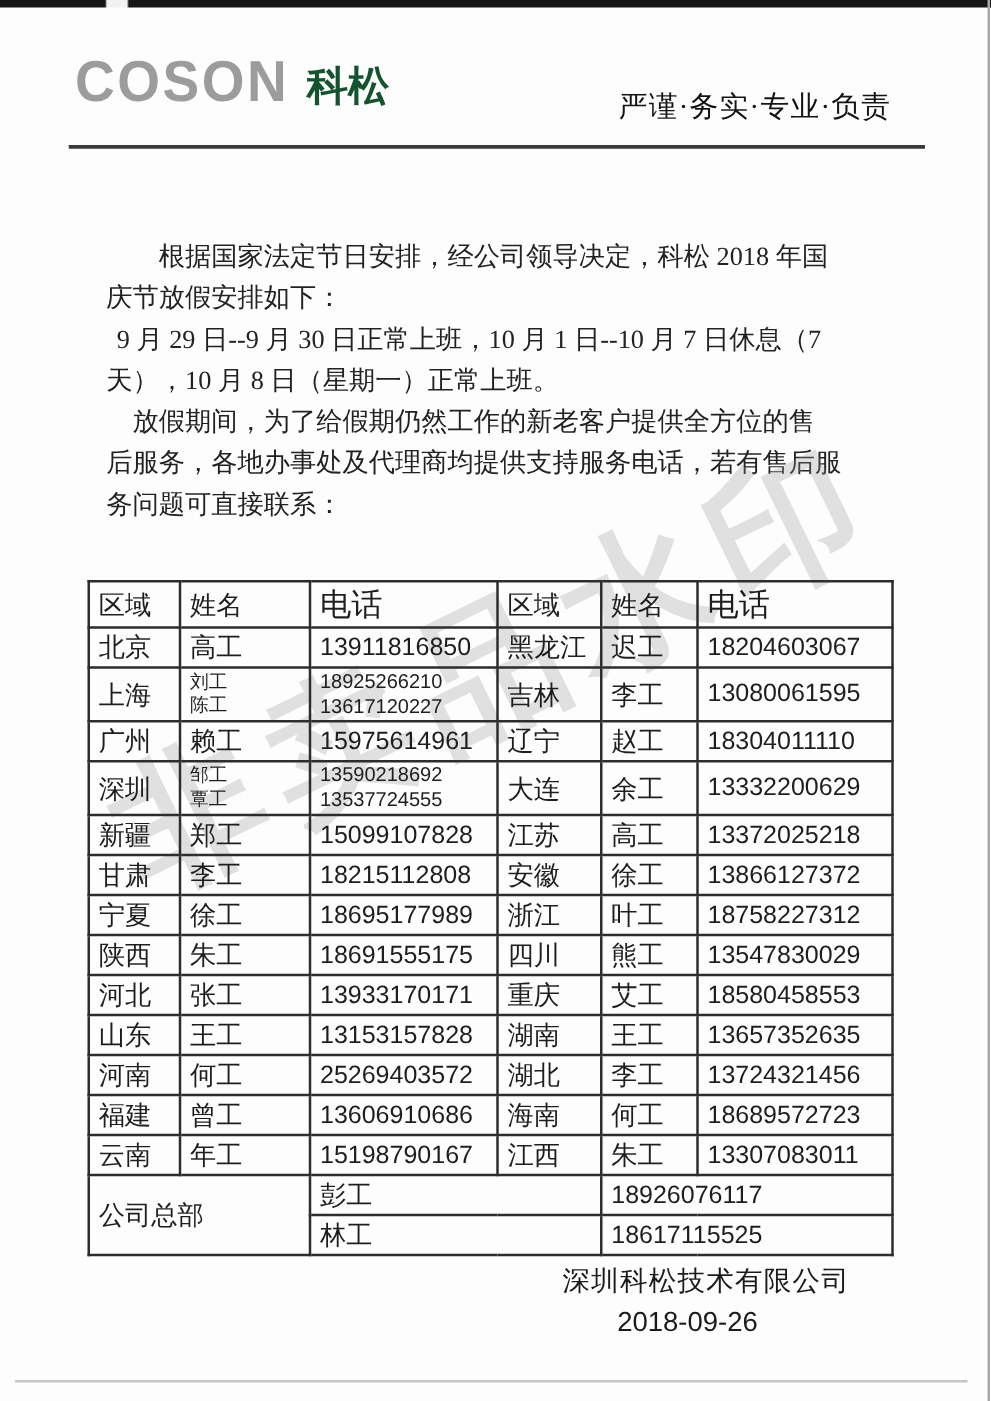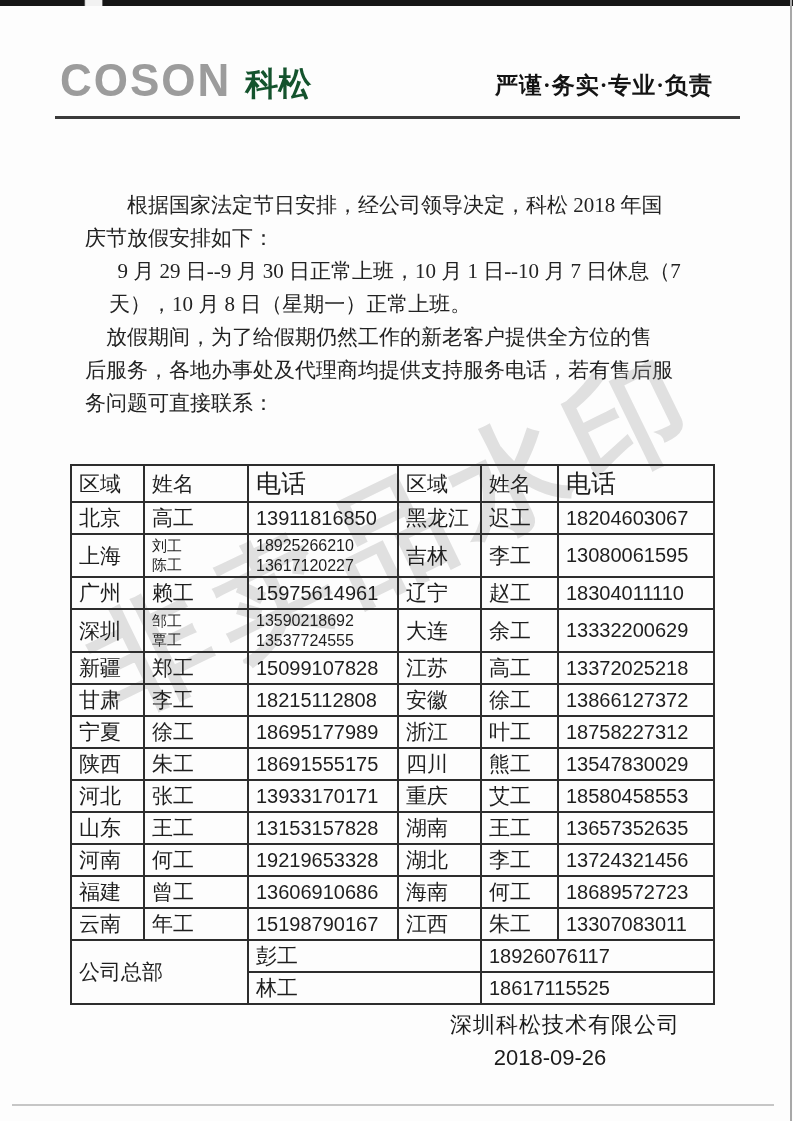--- a/index.html
+++ b/index.html
@@ -22,52 +22,52 @@
   }
   .scan-right {
     position: absolute; right: 1px; top: 0; width: 2px; height: 1121px;
     background: #a8a8a8;
   }
   .scan-bottom {
     position: absolute; left: 12px; top: 1104px; width: 762px; height: 2px;
     background: #c6c6c6;
   }
   
-  .logo-row { position: absolute; left: 60px; top: 58px; display: flex; align-items: flex-end; justify-content: space-between; }
+  .logo-row { position: absolute; left: 60px; top: 44px; display: flex; align-items: flex-end; justify-content: space-between; }
   .logo-en {
     font-family: "Liberation Sans", sans-serif;
     font-size: 44px; font-weight: bold; letter-spacing: 2px;
     color: #9c9c9c; line-height: 1; transform: scaleY(1.05);
   }
   .logo-cn {
     font-size: 33px; font-weight: bold; color: #14532d;
     margin-left: 14px; line-height: 1.05;
   }
   .slogan {
     position: absolute; right: 80px; top: 70px;
-    font-size: 23px; font-weight: bold; color: #141414;
+    font-size: 23px; font-weight: normal; color: #141414;
     letter-spacing: 1px;
   }
   .rule {
     position: absolute; left: 55px; top: 116px; width: 685px; height: 3px;
     background: #3a3a3a;
   }
   
   .doc-title {
     position: absolute; left: 0; top: 141px; width: 793px;
     text-align: center; font-size: 24px; font-weight: bold; color: #101010;
     letter-spacing: 1px;
   }
   .body-text {
     position: absolute; left: 85px; top: 189px; width: 630px;
     font-size: 21px; line-height: 33px; color: #222;
   }
   .body-text p { white-space: pre-line; }
   .p-indent2 { text-indent: 2em; }
-  .p-indent05 { text-indent: 0.4em; margin-left: 24px; }
+  .p-indent05 { text-indent: 0.4em; }
   .p-indent1 { text-indent: 1em; }
   
   .watermark {
     position: absolute; left: 100px; top: 600px;
     transform: rotate(-26deg); transform-origin: 0 50%;
     font-size: 118px; letter-spacing: 14px; font-weight: bold;
     color: rgba(150,150,150,0.28);
     white-space: nowrap; pointer-events: none; z-index: 1;
   }
   
@@ -238,21 +238,21 @@
           <td>山东</td>
           <td>王工</td>
           <td class="phone">13153157828</td>
           <td>湖南</td>
           <td>王工</td>
           <td class="phone">13657352635</td>
         </tr>
         <tr>
           <td>河南</td>
           <td>何工</td>
-          <td class="phone">19219653328</td>
+          <td class="phone">25269403572</td>
           <td>湖北</td>
           <td>李工</td>
           <td class="phone">13724321456</td>
         </tr>
         <tr>
           <td>福建</td>
           <td>曾工</td>
           <td class="phone">13606910686</td>
           <td>海南</td>
           <td>何工</td>

